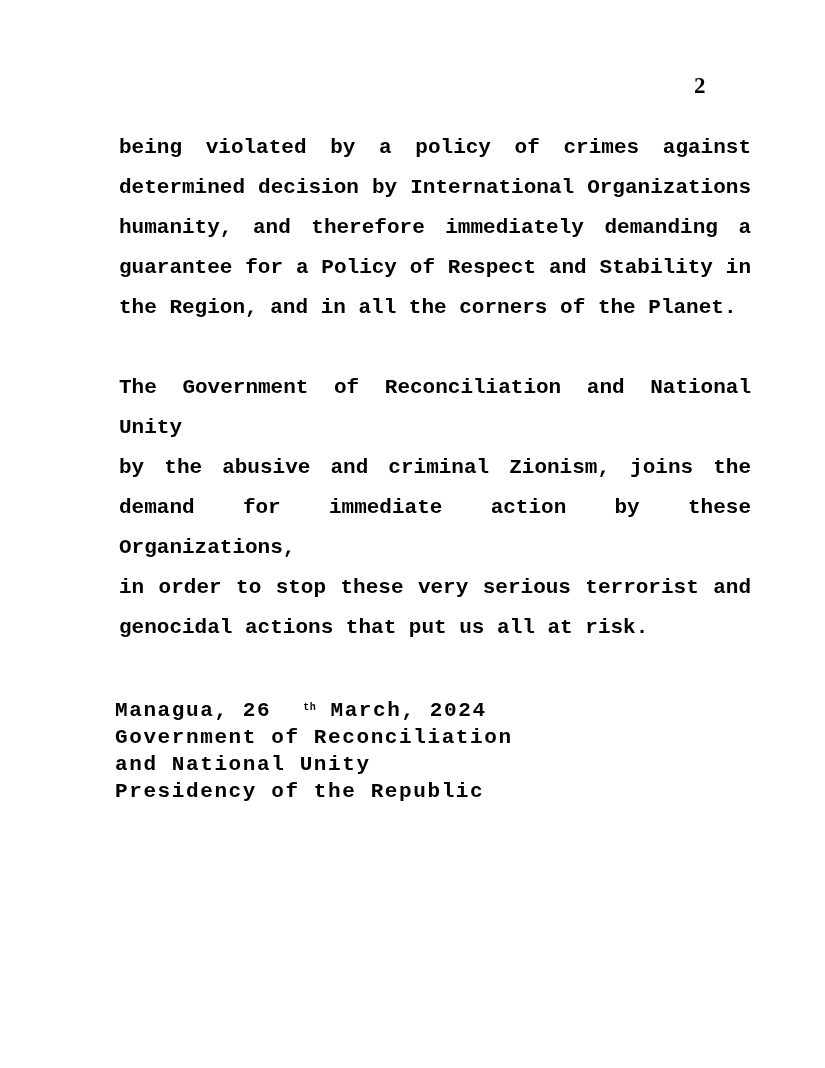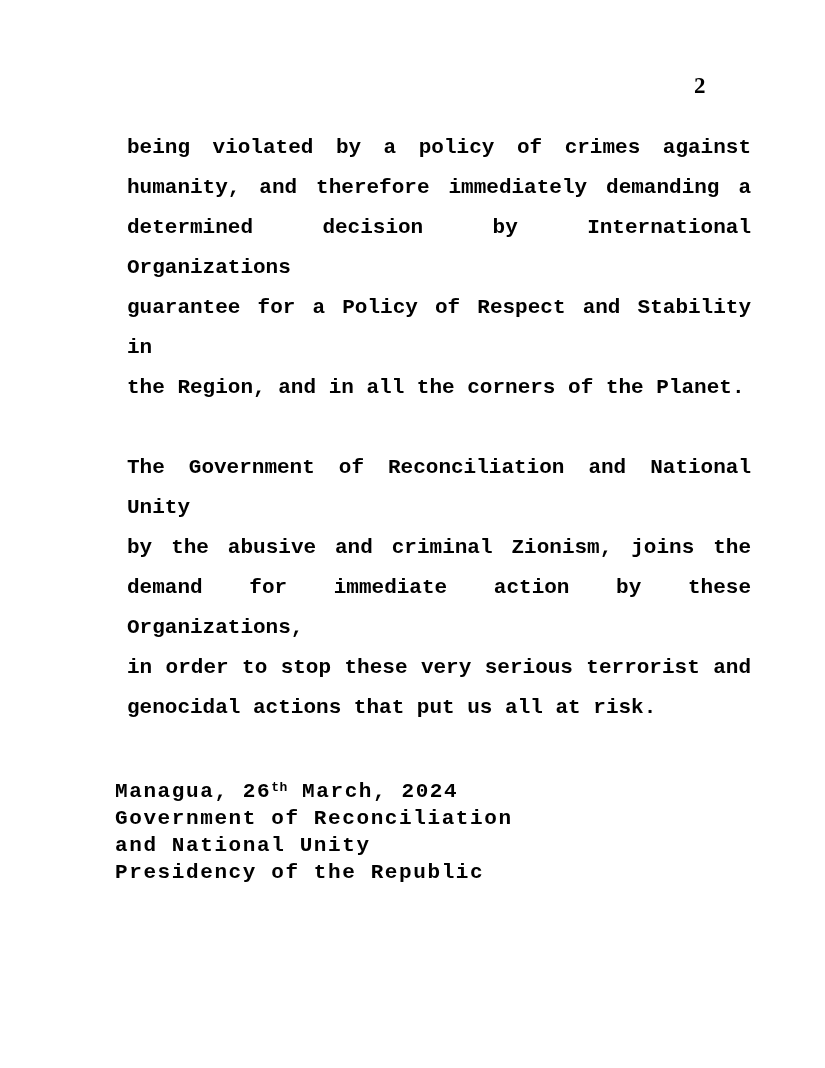--- a/index.html
+++ b/index.html
@@ -26,21 +26,21 @@
     line-height: 28px;
     color: #000000;
   }
   .content {
     position: absolute;
     top: 128px;
     left: 115px;
     width: 636px;
   }
   .paragraph {
-    margin: 0 0 40px 12px;
+    margin: 0 0 40px 4px;
   }
   .line {
     font-size: 21px;
     font-weight: 700;
     line-height: 40px;
     text-align: justify;
     text-align-last: justify;
     text-justify: inter-word;
   }
   .line.last {
@@ -50,39 +50,40 @@
     margin-top: 46px;
   }
   .sig-line {
     font-size: 21px;
     font-weight: 700;
     line-height: 27px;
     letter-spacing: 1.6px;
     white-space: nowrap;
   }
   .sig-sup {
-    font-size: 13px;
+    font-size: 10px;
     vertical-align: 6px;
     letter-spacing: 0.5px;
+    margin-left: 32px;
   }
 </style>
 </head>
 <body>
 
 <div class="page">
 
   <div class="page-number">2</div>
 
   <div class="content">
 
     <div id="paragraphs">
         <div class="paragraph">
           <div class="line">being violated by a policy of crimes against</div>
+          <div class="line">determined decision by International Organizations</div>
           <div class="line">humanity, and therefore immediately demanding a</div>
-          <div class="line">determined decision by International Organizations</div>
           <div class="line">guarantee for a Policy of Respect and Stability in</div>
           <div class="line last">the Region, and in all the corners of the Planet.</div>
         </div>
         <div class="paragraph">
           <div class="line">The Government of Reconciliation and National Unity</div>
           <div class="line">by the abusive and criminal Zionism, joins the</div>
           <div class="line">demand for immediate action by these Organizations,</div>
           <div class="line">in order to stop these very serious terrorist and</div>
           <div class="line last">genocidal actions that put us all at risk.</div>
         </div>

